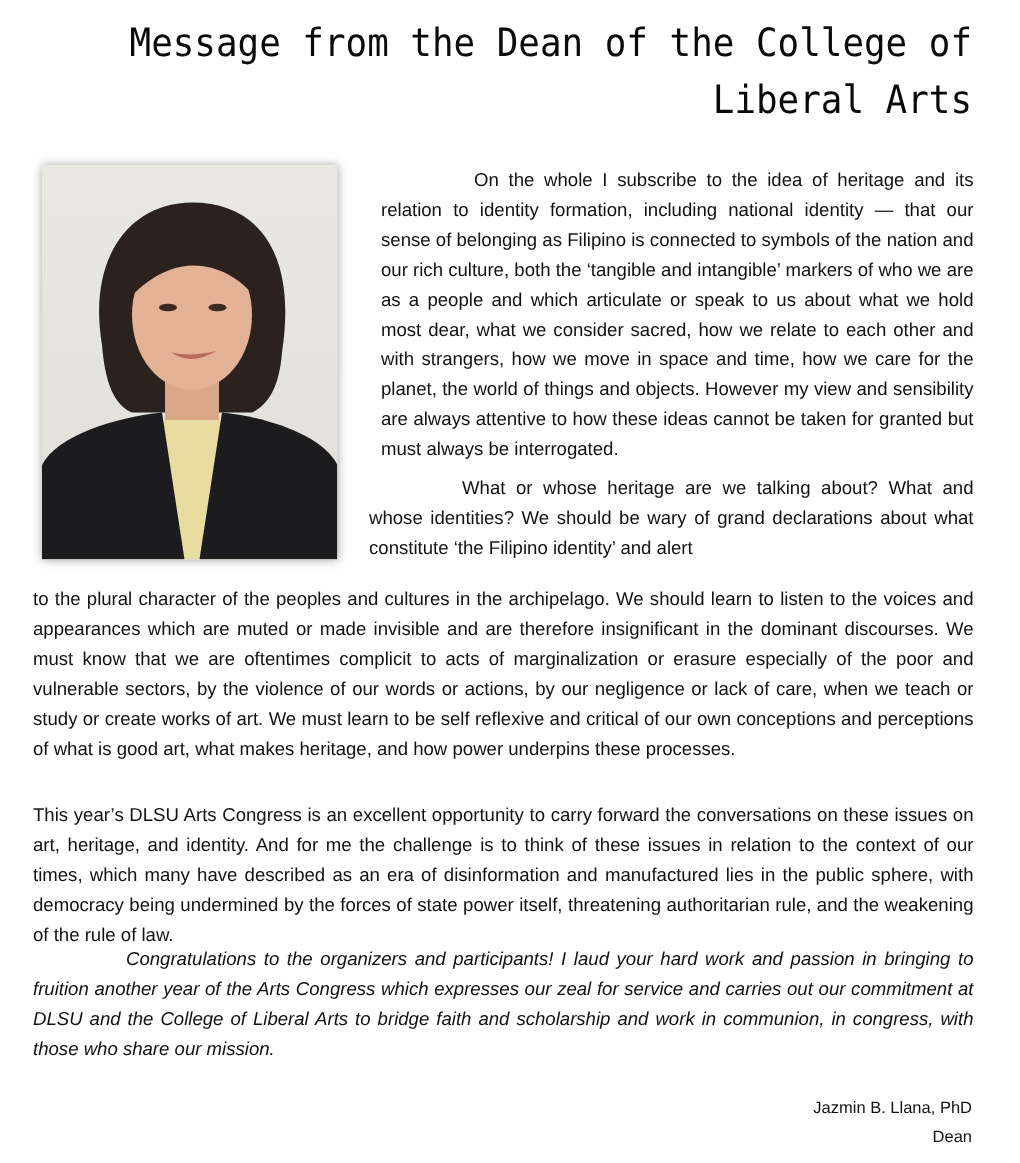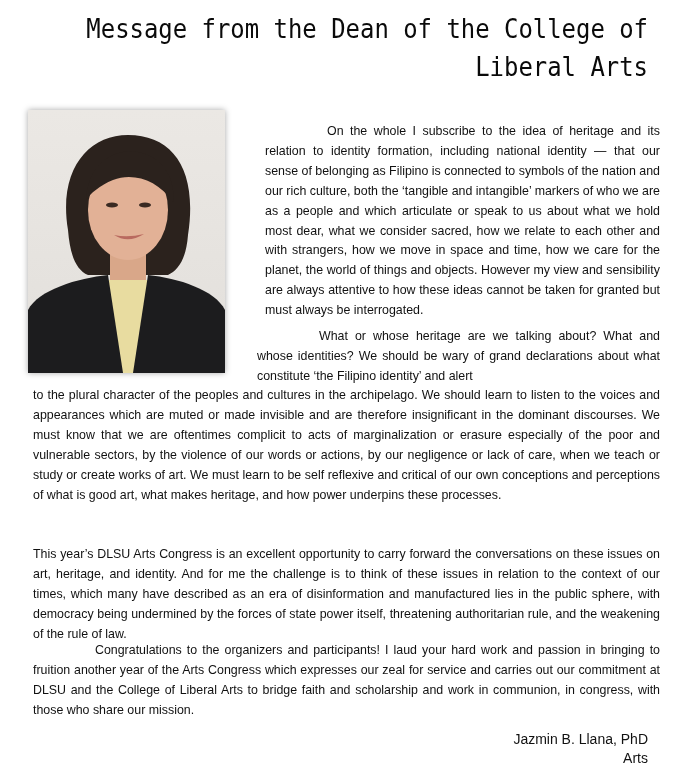--- a/index.html
+++ b/index.html
@@ -18,29 +18,29 @@
       background: #e9e6e2; overflow: hidden;
     }
     .photo svg { display: block; width: 100%; height: 100%; }
     .body-text {
       position: absolute; left: 0; top: 0; width: 680px;
       font-family: "Liberation Sans", sans-serif;
       font-size: 12.4px; line-height: 19.9px; color: #111;
     }
     .p1 { position: absolute; left: 254px; top: 111px; width: 395px; text-align: justify; }
     .p2a { position: absolute; left: 246px; top: 316px; width: 403px; text-align: justify; }
-    .p2 { position: absolute; left: 22px; top: 375px; width: 627px; text-align: justify; }
+    .p2 { position: absolute; left: 22px; top: 390px; width: 627px; text-align: justify; }
     .p3 { position: absolute; left: 22px; top: 534px; width: 627px; text-align: justify; }
-    .p4 { position: absolute; left: 22px; top: 630px; width: 627px; text-align: justify; }
+    .p4 { position: absolute; left: 22px; top: 630px; width: 627px; text-align: justify; font-style: italic; }
     .ind2 { display: inline-block; width: 62px; }
     .sig {
       position: absolute; right: 32px; top: 730px; text-align: right;
-      font-family: "Liberation Sans", sans-serif; font-size: 14px; line-height: 19px;
+      font-family: "Liberation Sans", sans-serif; font-size: 11px; line-height: 19px;
     }
-    p { margin: 11px; }
+    p { margin: 0; }
   </style>
 </head>
 <body>
 
 <h1 class="title">
   <span>Message from the Dean of the College of</span><br>
   <span>Liberal Arts</span>
 </h1>
 
 <div class="photo" title="Portrait of the Dean">
@@ -82,14 +82,14 @@
   </p>
   <p class="p2">to the plural character of the peoples and cultures in the archipelago. We should learn to listen to the voices and appearances which are muted or made invisible and are therefore insignificant in the dominant discourses. We must know that we are oftentimes complicit to acts of marginalization or erasure especially of the poor and vulnerable sectors, by the violence of our words or actions, by our negligence or lack of care, when we teach or study or create works of art. We must learn to be self reflexive and critical of our own conceptions and perceptions of what is good art, what makes heritage, and how power underpins these processes.</p>
   <p class="p3">This year’s DLSU Arts Congress is an excellent opportunity to carry forward the conversations on these issues on art, heritage, and identity. And for me the challenge is to think of these issues in relation to the context of our times, which many have described as an era of disinformation and manufactured lies in the public sphere, with democracy being undermined by the forces of state power itself, threatening authoritarian rule, and the weakening of the rule of law.</p>
   <p class="p4">
     <span class="ind2"></span><span>Congratulations to the organizers and participants! I laud your hard work and passion in bringing to fruition another year of the Arts Congress which expresses our zeal for service and carries out our commitment at DLSU and the College of Liberal Arts to bridge faith and scholarship and work in communion, in congress, with those who share our mission.</span>
   </p>
 </div>
 
 <div class="sig">
   <div>Jazmin B. Llana, PhD</div>
-  <div>Arts</div>
+  <div>Dean</div>
 </div>
 
 </body></html>

